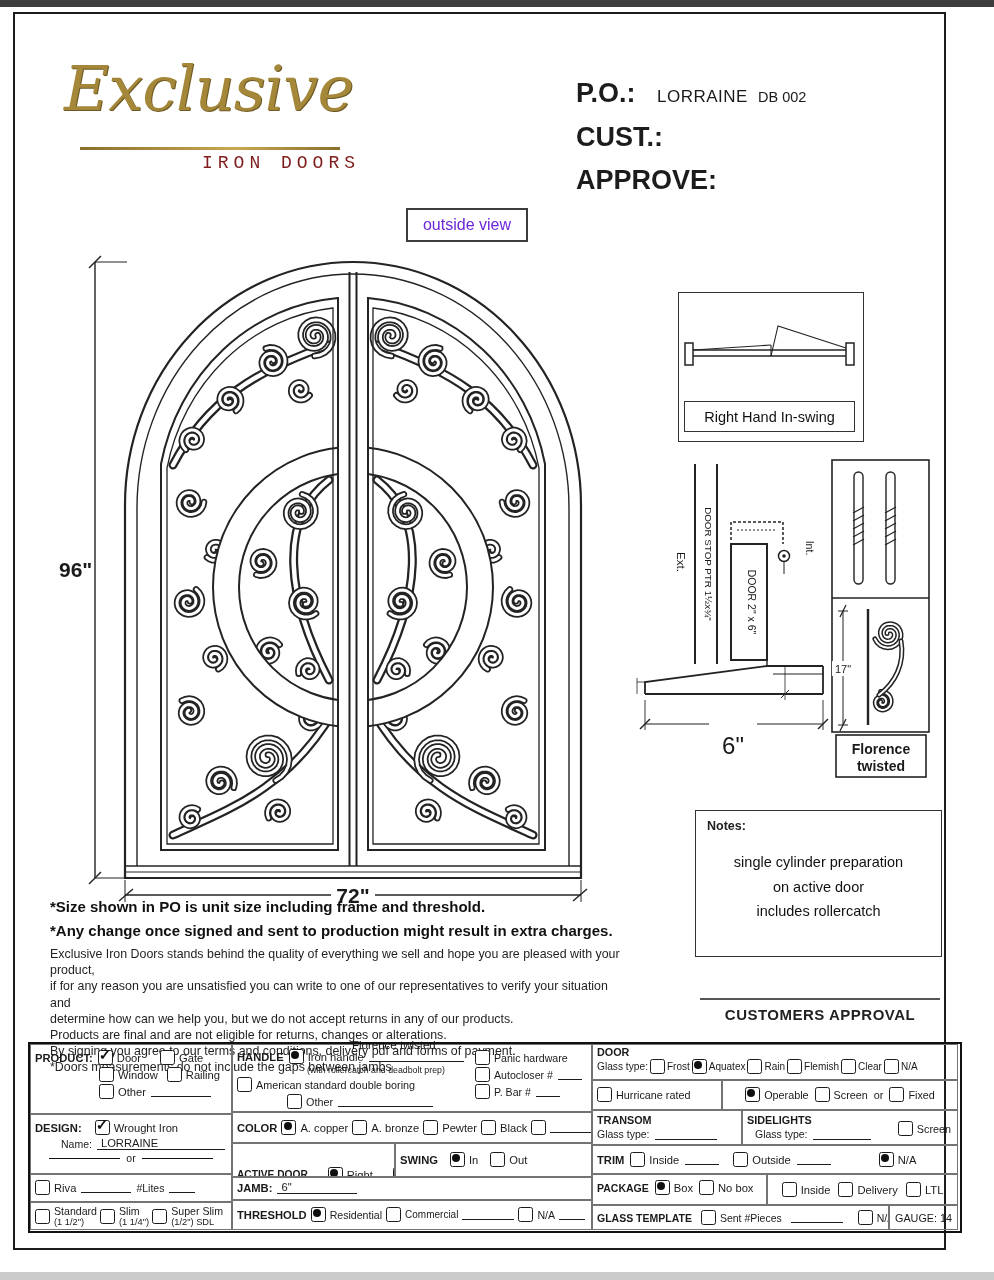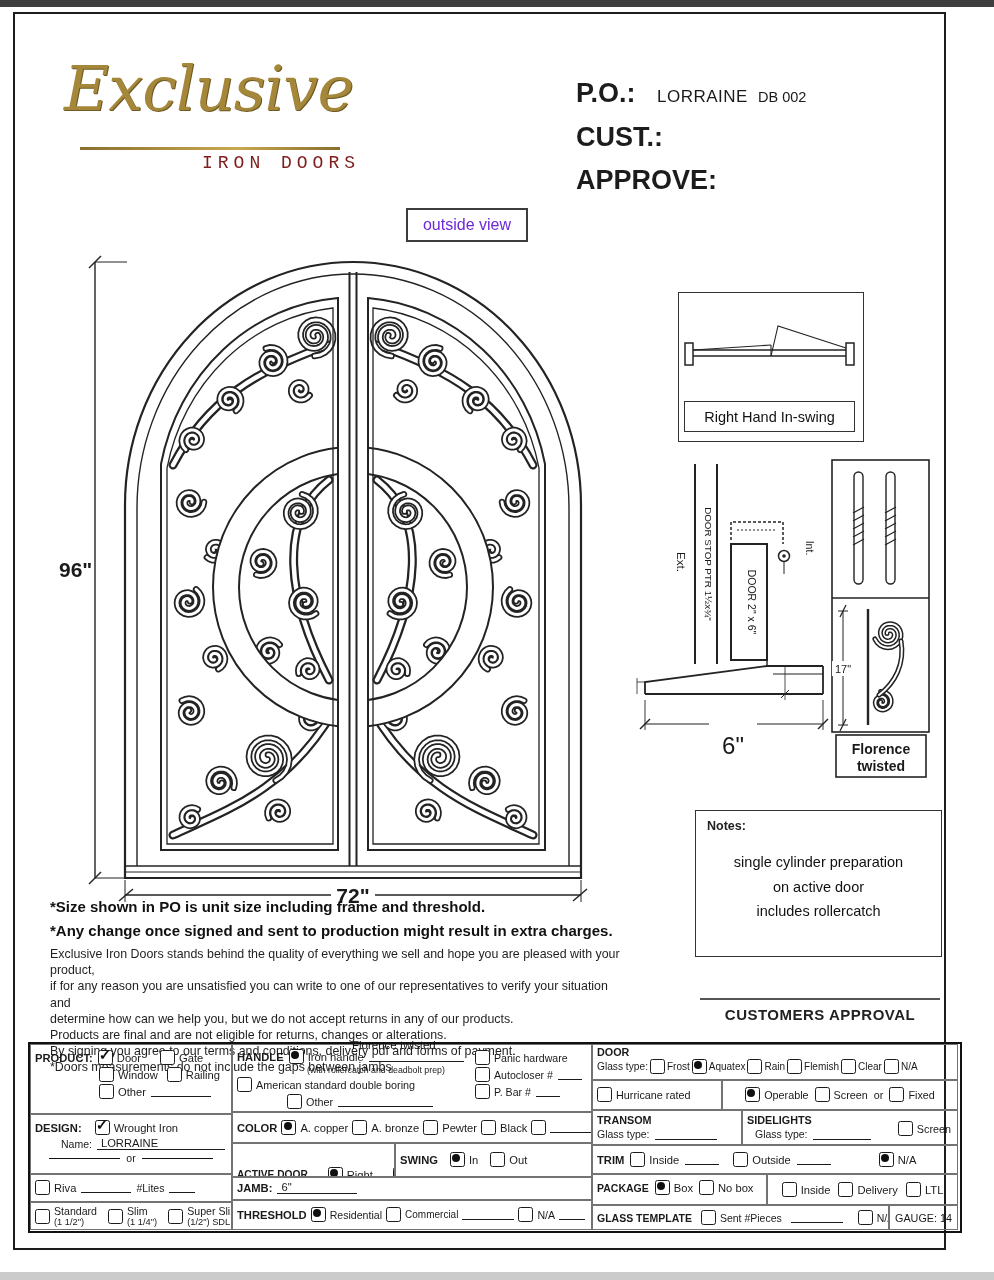--- a/index.html
+++ b/index.html
@@ -389,21 +389,21 @@
           <span class="cb"></span>
           <span>Riva</span>
         </span>
       <span class="bl" style="width:50px"></span>
       <span class="small">#Lites</span>
       <span class="bl" style="width:26px"></span>
     </div>
   </div>
 
   <div class="cell" style="left:0;top:158px;width:202px;height:28px;padding-top:1px">
-    <div class="row" style="gap:11px">
+    <div class="row" style="gap:3px">
       <span class="opt">
           <span class="cb"></span>
         <span class="f2"><span>Standard</span><span class="sub">(1 1/2")</span></span>
         </span>
       <span class="opt">
           <span class="cb"></span>
         <span class="f2"><span>Slim</span><span class="sub">(1 1/4")</span></span>
         </span>
       <span class="opt">
           <span class="cb"></span>

